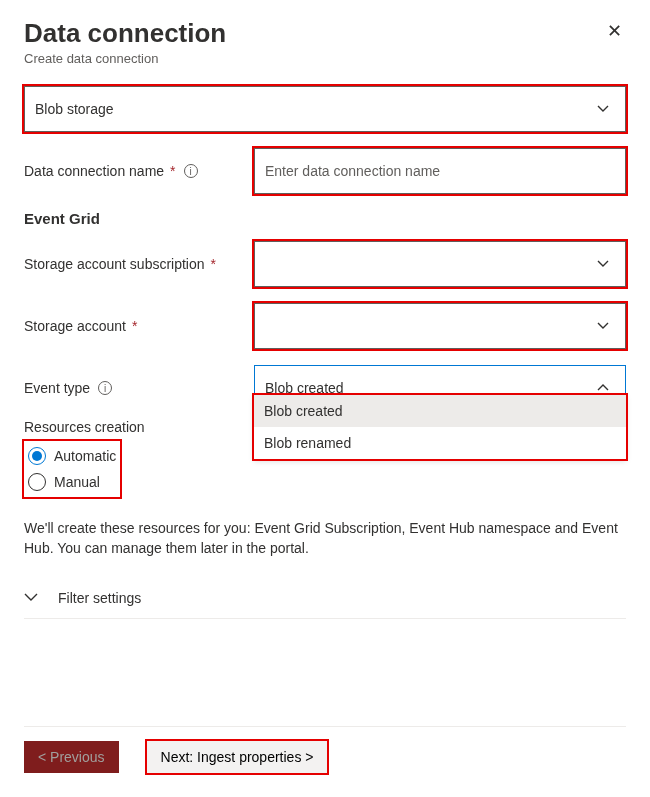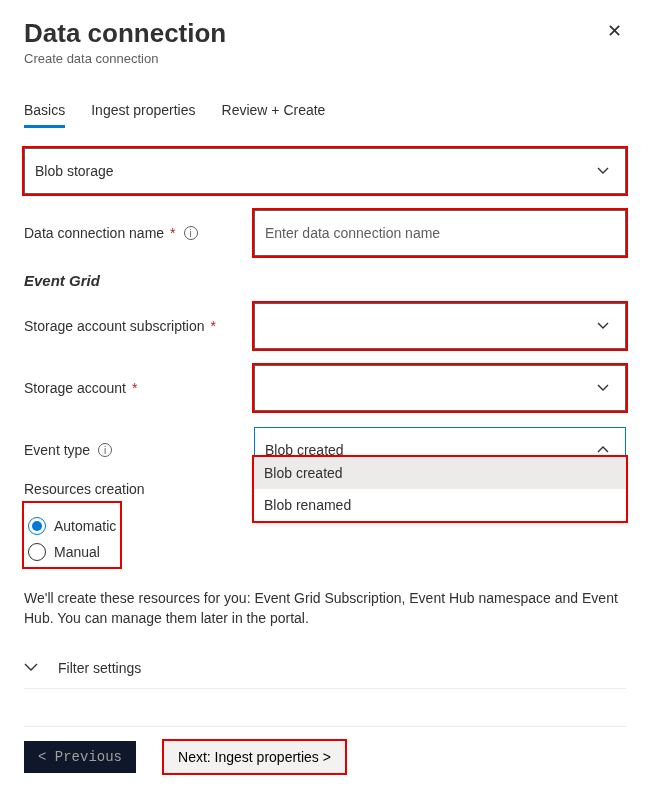--- a/index.html
+++ b/index.html
@@ -38,31 +38,31 @@
     width: 100%; height: 46px; border: 1px solid #605e5c; background: #fff;
     padding: 0 28px 0 10px; font-size: 14px; color: #323130; display: flex; align-items: center;
     position: relative;
   }
   .textbox { color: #605e5c; }
   .select .chev { position: absolute; right: 8px; top: 50%; transform: translateY(-50%); pointer-events: none; }
   .select.open { border: 1px solid #0078d4; }
 
   .highlight { outline: 2px solid #e50000; outline-offset: 0; }
 
-  .section-head { font-weight: 600; margin: 12px 0 14px 0; font-size: 15px; font-style: italic; }
+  .section-head { font-weight: 600; margin: 12px 0 14px 0; font-size: 15px; }
 
   .dropdown-list {
     position: absolute; left: 0; right: 0; top: 30px; background: #fff;
     border: 0; box-shadow: 0 2px 6px rgba(0,0,0,0.15); z-index: 5;
     outline: 2px solid #e50000; outline-offset: 0;
   }
   .dropdown-list .opt { padding: 8px 10px; cursor: pointer; }
   .dropdown-list .opt.sel { background: #edebe9; }
 
-  .radio-group { width: 230px; outline: 2px solid #e50000; outline-offset: 0; padding: 10px 0 2px 0; }
+  .radio-group { width: 230px; outline: 2px solid #e50000; outline-offset: 0; padding: 2px 0 2px 0; }
   .radio-row { display: flex; align-items: center; gap: 8px; padding: 4px 4px; }
   .radio {
     width: 18px; height: 18px; border: 1px solid #323130; border-radius: 50%;
     display: inline-flex; align-items: center; justify-content: center; cursor: pointer;
   }
   .radio.checked::after { content: ""; width: 10px; height: 10px; background: #0078d4; border-radius: 50%; }
   .radio.checked { border-color: #0078d4; }
 
   .help-text { font-size: 14px; color: #323130; margin: 22px 0 20px 0; line-height: 1.4; }
 
@@ -70,43 +70,38 @@
   .chev-icon { display:inline-block; }
 
   .footer {
     margin-top: auto; border-top: 1px solid #edebe9;
     padding: 14px 0 24px 0; display: flex; gap: 28px; align-items: center;
   }
   .btn {
     height: 32px; padding: 0 14px; font-size: 14px; border: none;
     display: inline-flex; align-items: center; justify-content: center; cursor: pointer;
   }
-  .btn-prev { background: #0f172a; color: #a19f9d; font-family: Liberation Mono, monospace; }
+  .btn-prev { background: #7f1d1d; color: #a19f9d; }
   .btn-next { background: #f3f2f1; color: #000000; outline: 2px solid #e50000; outline-offset: 0; }
 
   svg.chev path { stroke: #323130; stroke-width: 1.4; fill: none; }
 </style>
 </head>
 <body>
 
 <div class="panel">
 
   <div class="header-row">
     <div>
       <h1 class="title">Data connection</h1>
       <div class="subtitle">Create data connection</div>
     </div>
     <div class="close-x">✕</div>
   </div>
 
-  <div class="tabs">
-    <div class="tab active">Basics</div>
-    <div class="tab">Ingest properties</div>
-    <div class="tab">Review + Create</div>
-  </div>
 
   <div class="form">
 
     <div class="row">
       <div class="field-col">
         <div class="select highlight">
           <span>Blob storage</span>
           <span class="chev">
             <svg class="chev" width="12" height="8">
                 <path d="M1 1 L6 6 L11 1"></path>

